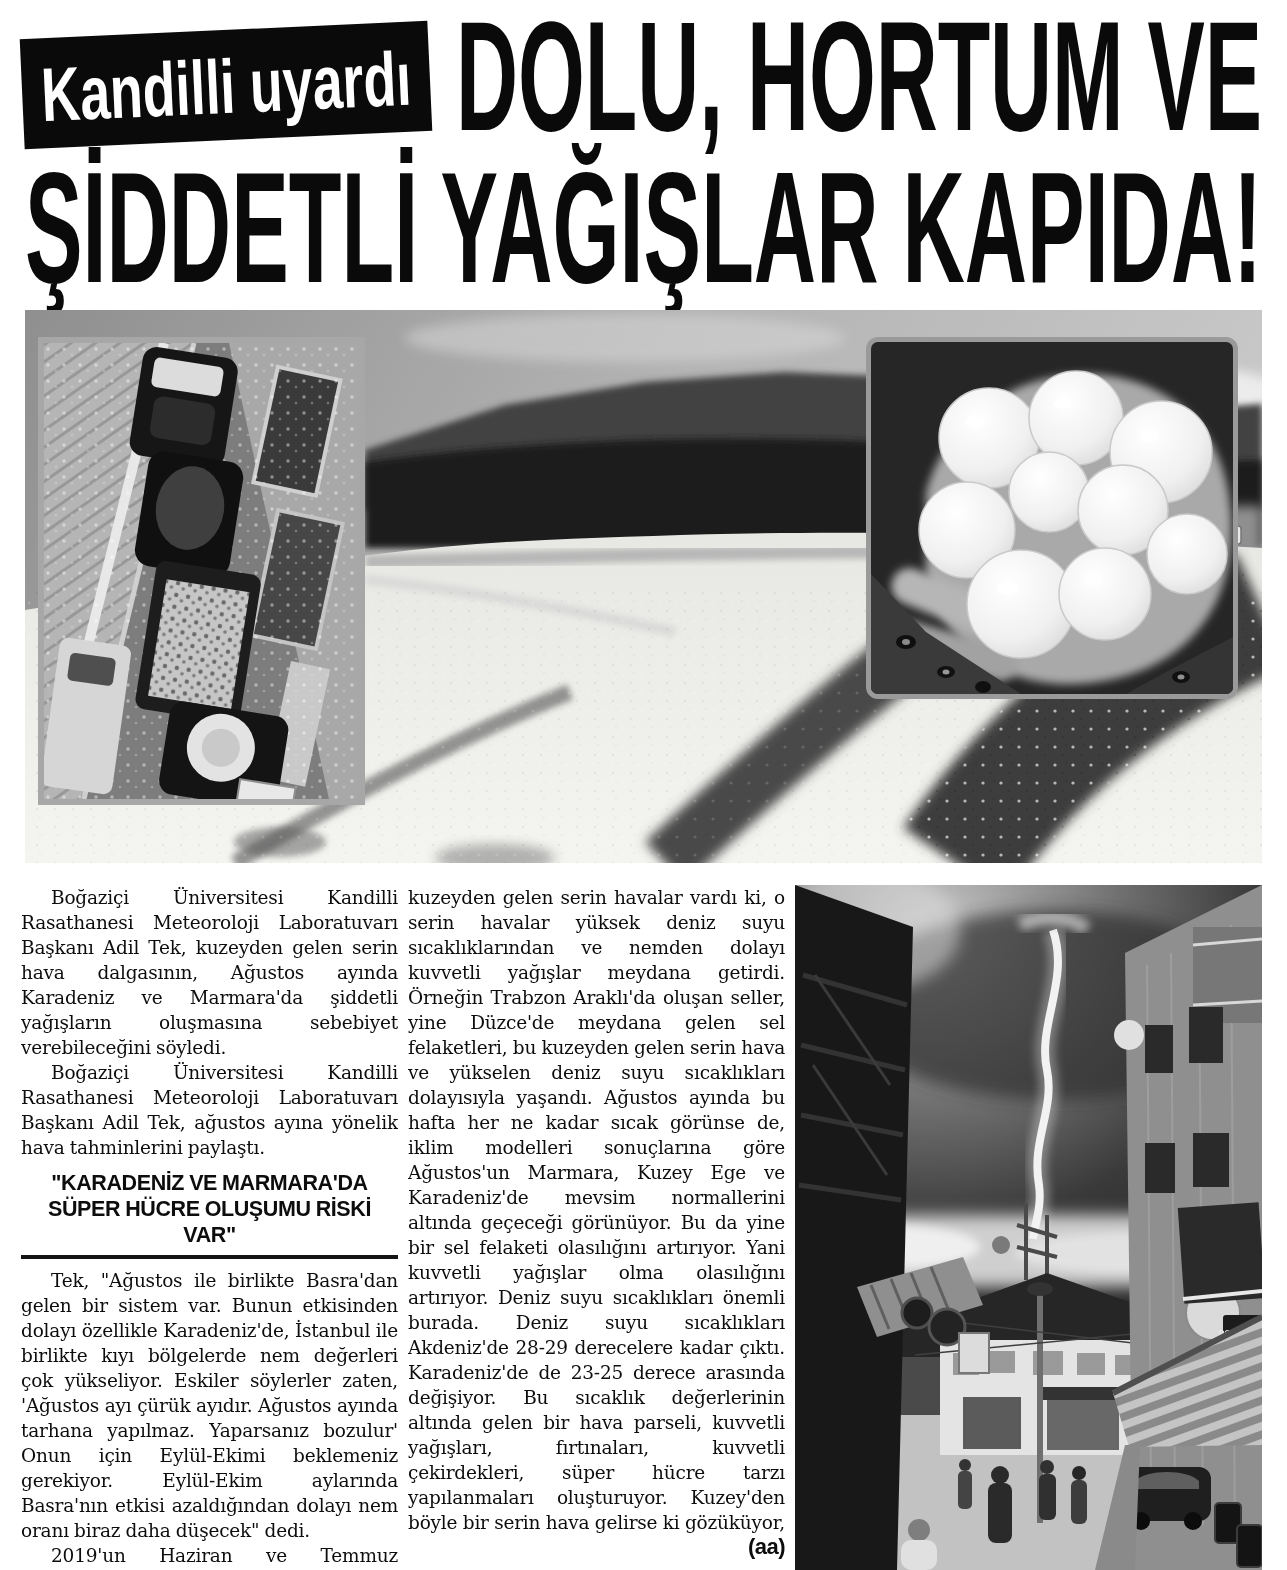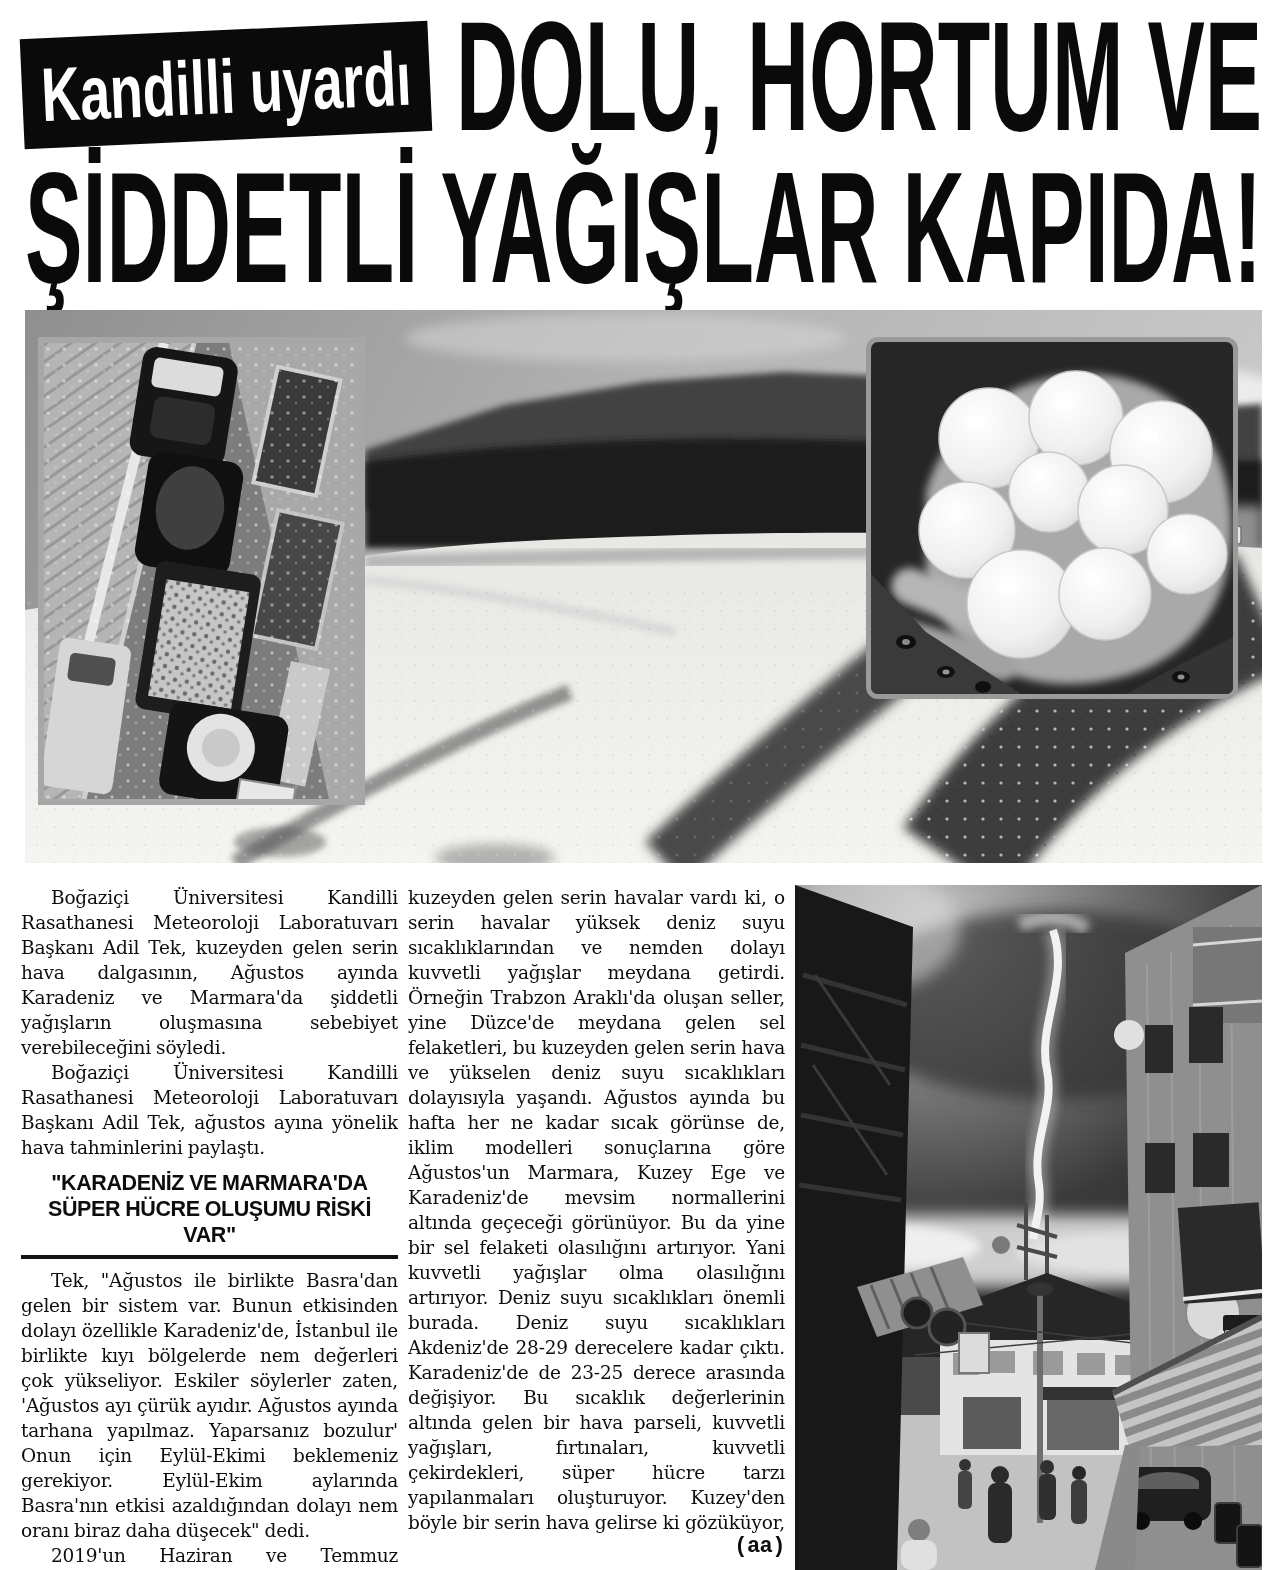--- a/index.html
+++ b/index.html
@@ -15,21 +15,21 @@
   .col{position:absolute;top:885px;width:377px;height:685px;overflow:hidden;
        font-size:18.5px;line-height:25px;text-align:justify;letter-spacing:-0.2px;word-spacing:-0.5px;}
   .col p{margin:0;text-indent:30px;}
   .col1{left:21px;}
   .col2{left:408px;height:648px;}
   .col2 p{text-indent:0;}
   .subhead{font-family:"Liberation Sans",sans-serif;font-weight:bold;font-size:21.5px;line-height:26px;
            text-align:center;margin-top:10px;letter-spacing:-0.4px;}
   .subhead-rule{height:4px;background:#141414;margin:7px 0 9px 0;}
   .byline{position:absolute;left:408px;top:1534px;width:377px;text-align:right;
-          font-family:Liberation Mono, monospace;font-weight:bold;font-size:22px;letter-spacing:-0.5px;}
+          font-family:Liberation Sans, sans-serif;font-weight:bold;font-size:22px;letter-spacing:-0.5px;}
   .photo3{position:absolute;left:795px;top:885px;width:467px;height:685px;overflow:hidden;background:#555;}
   svg{display:block;}
   .sign-text{font-family:"Liberation Sans",sans-serif;font-weight:bold;fill:#e9e9e9;font-size:8px;}
 </style>
 </head>
 <body>
 
 <div class="page">
 
   <svg class="masthead" width="1287" height="312" viewBox="0 0 1287 312">

